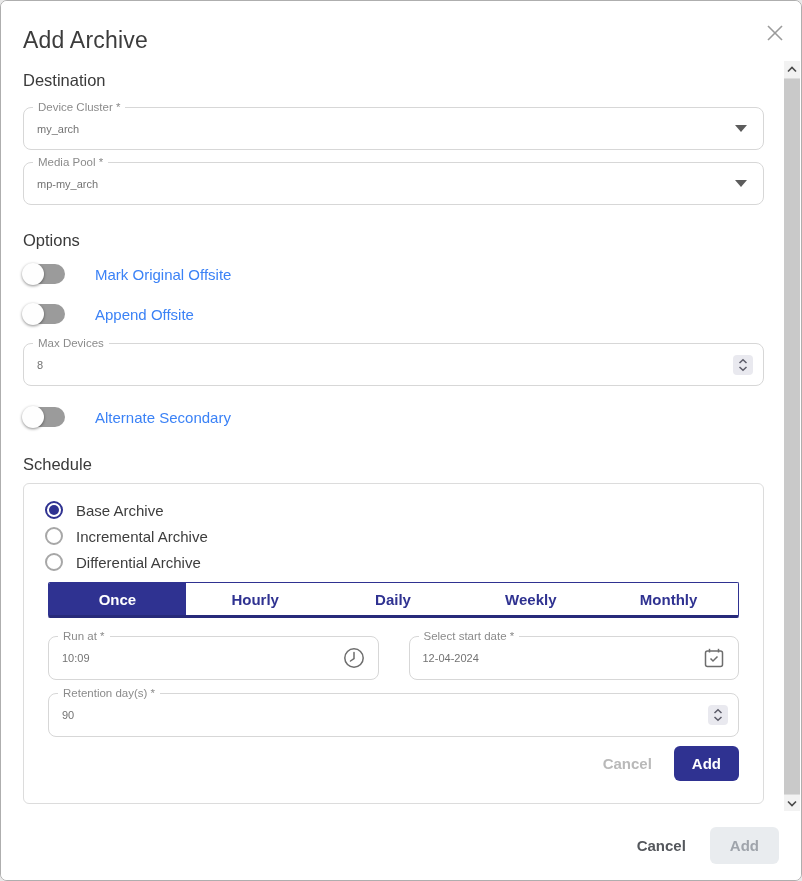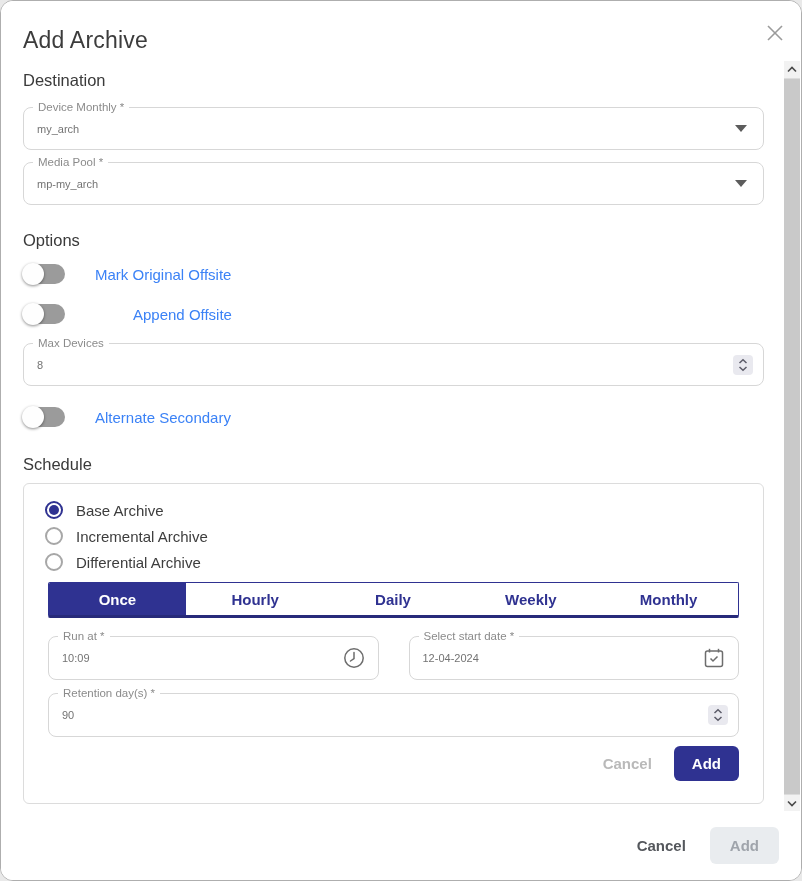--- a/index.html
+++ b/index.html
@@ -1,19 +1,19 @@
 <!DOCTYPE html>
 <html><head>
 <meta charset="utf-8">
 <style>
   * { margin:0; padding:0; box-sizing:border-box; }
   html,body { width:802px; height:881px; background:#e9e9e9; font-family:"Liberation Sans", sans-serif; }
   .modal {
     position:relative; width:802px; height:881px; background:#fff;
-    border:1px solid #aeaeae; border-radius:13px; overflow:hidden;
+    border:1px solid #aeaeae; border-radius:7px; overflow:hidden;
   }
   
   .modal-header { position:absolute; top:0; left:0; width:100%; height:60px; background:#fff; }
   .modal-title { position:absolute; left:22px; top:26px; font-size:23px; color:#3c3c3c; letter-spacing:.2px; }
   .close-btn { position:absolute; right:17px; top:23px; width:18px; height:18px; cursor:pointer; }
   .close-btn svg { display:block; }
   
   .content {
     position:absolute; top:60px; left:0; width:785px; height:752px;
     padding:6px 22px 0 22px; overflow:hidden; background:#fff;
@@ -97,21 +97,21 @@
   .btn-disabled {
     background:#e9ecef; color:#9fa4ab; font-size:15px; font-weight:bold;
     border:none; border-radius:6px; padding:10px 20px; cursor:pointer; font-family:inherit;
   }
   
   .mt-dest { margin-top:4px; }
   .dest-field1 { margin-top:17px; }
   .dest-field2 { margin-top:12px; }
   .mt-options { margin-top:26px; }
   .toggle1 { margin-top:13px; }
-  .toggle2 { margin-top:18px;gap:38px; }
+  .toggle2 { margin-top:18px; }
   .maxdev { margin-top:18px; }
   .toggle3 { margin-top:20px; }
   .mt-schedule { margin-top:27px; }
   .card-wrap { margin-top:9px; }
 </style>
 </head>
 <body>
 
 <div class="modal">
 
@@ -123,21 +123,21 @@
         <line x1="16" y1="2" x2="2" y2="16" stroke="#9b9b9b" stroke-width="1.6"></line>
       </svg>
     </div>
   </div>
 
   <div class="content">
 
     <div class="section-heading mt-dest">Destination</div>
 
     <div class="field dest-field1">
-      <span class="field-label">Device Monthly *</span>
+      <span class="field-label">Device Cluster *</span>
       <span class="field-value">my_arch</span>
       <span class="caret"></span>
     </div>
 
     <div class="field dest-field2">
       <span class="field-label">Media Pool *</span>
       <span class="field-value">mp-my_arch</span>
       <span class="caret"></span>
     </div>
 

